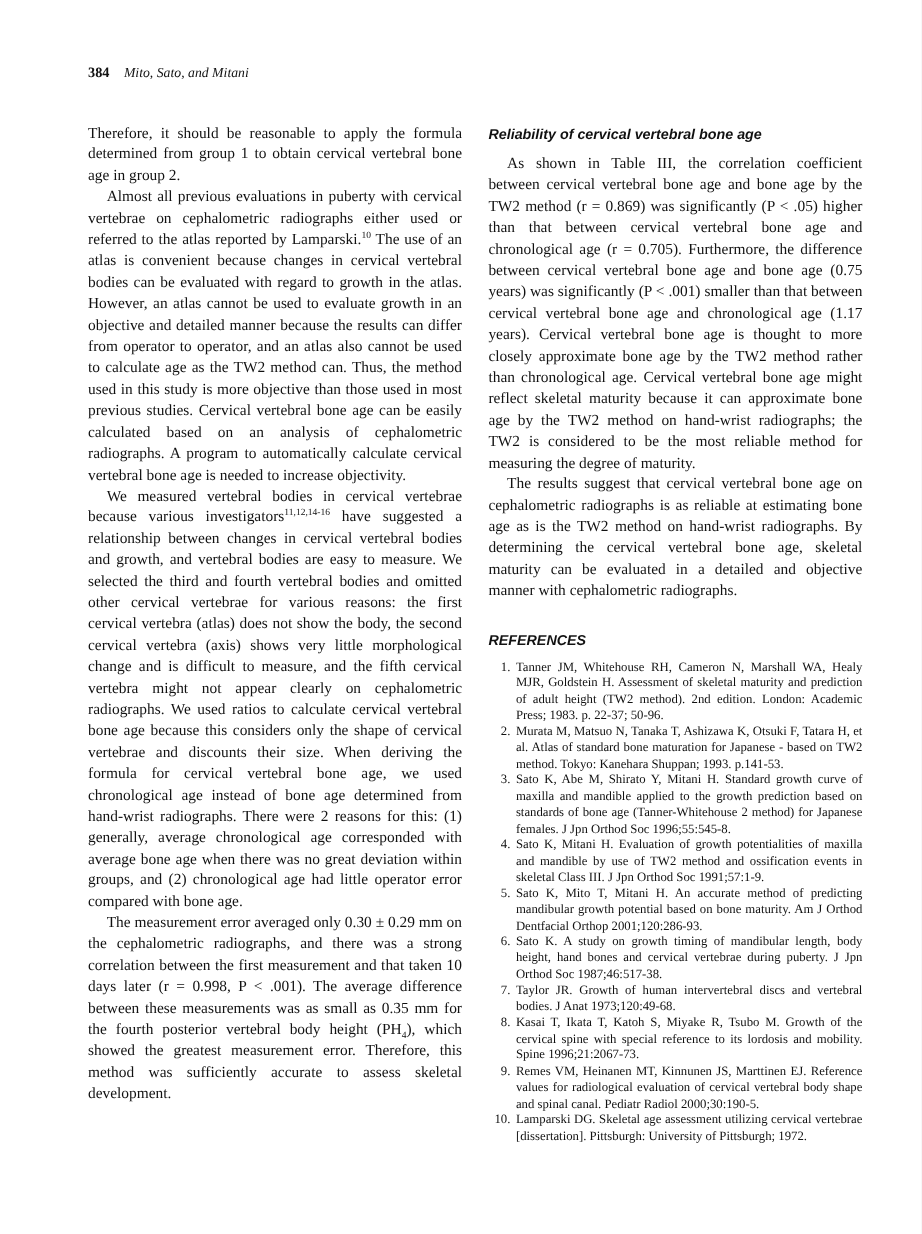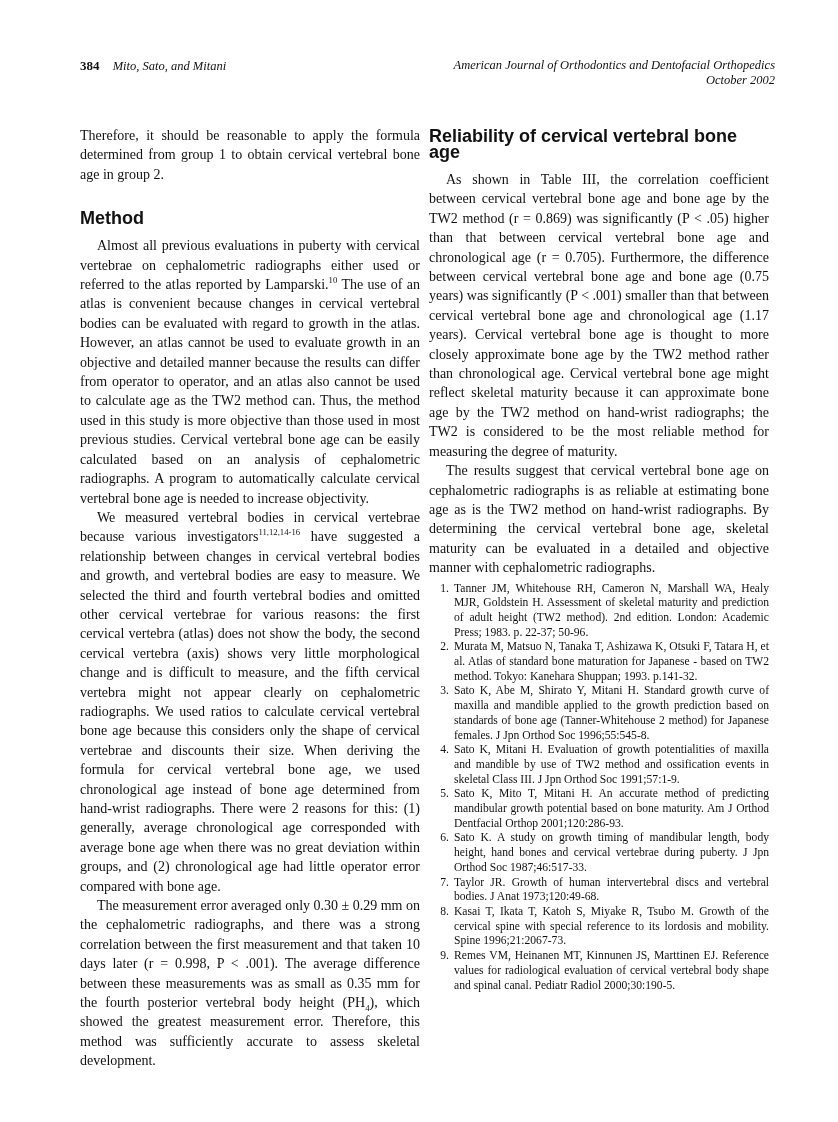--- a/index.html
+++ b/index.html
@@ -23,40 +23,41 @@
     font-size: 12.5px;
     line-height: 15px;
   }
   .header-left { white-space: nowrap; }
   .pageno { font-weight: bold; font-style: normal; font-size: 13px; margin-right: 10px; }
   .authors { font-style: italic; }
   .header-right { text-align: right; font-style: italic; }
   
   .columns {
     display: flex;
-    gap: 9px;
+    gap: 24px;
     margin-top: 38px;
   }
   .col { width: 340px; flex: 0 0 340px; }
   p {
     margin: 0;
     font-size: 14px;
     line-height: 19.4px;
     text-align: justify;
   }
   p.indent { text-indent: 17px; }
   sup { font-size: 0.62em; line-height: 0; vertical-align: super; }
   sub { font-size: 0.62em; line-height: 0; vertical-align: sub; }
   h2 {
     font-family: "Liberation Sans", sans-serif;
-    font-size: 18px;
+    font-size: 13px;
     font-weight: bold;
     margin: 26px 0 10px 0;
     line-height: 16px;
     text-align: left;
+    font-style: italic;
   }
   h2.first { margin-top: 2px; }
   
   .refs {
     margin: 4px 0 0 0;
     padding: 0;
     list-style: none;
     font-size: 11.6px;
     line-height: 14.7px;
   }
@@ -75,80 +76,80 @@
 </head>
 <body>
 
 <div class="page">
 
   <header class="page-header">
     <div class="header-left">
       <span class="pageno">384</span>
       <span class="authors">Mito, Sato, and Mitani</span>
     </div>
-    <div class="header-right">
-      <div>American Journal of Orthodontics and Dentofacial Orthopedics</div>
-      <div>October 2002</div>
-    </div>
   </header>
 
   <div class="columns">
 
     <div class="col">
       <p class="noindent">Therefore, it should be reasonable to apply the formula determined from group 1 to obtain cervical vertebral bone age in group 2.</p>
 
-      <h2>Method</h2>
 
       <p class="indent"><span>Almost all previous evaluations in puberty with cervical vertebrae on cephalometric radiographs either used or referred to the atlas reported by Lamparski.</span><sup>10</sup><span> The use of an atlas is convenient because changes in cervical vertebral bodies can be evaluated with regard to growth in the atlas. However, an atlas cannot be used to evaluate growth in an objective and detailed manner because the results can differ from operator to operator, and an atlas also cannot be used to calculate age as the TW2 method can. Thus, the method used in this study is more objective than those used in most previous studies. Cervical vertebral bone age can be easily calculated based on an analysis of cephalometric radiographs. A program to automatically calculate cervical vertebral bone age is needed to increase objectivity.</span></p>
 
       <p class="indent"><span>We measured vertebral bodies in cervical vertebrae because various investigators</span><sup>11,12,14-16</sup><span> have suggested a relationship between changes in cervical vertebral bodies and growth, and vertebral bodies are easy to measure. We selected the third and fourth vertebral bodies and omitted other cervical vertebrae for various reasons: the first cervical vertebra (atlas) does not show the body, the second cervical vertebra (axis) shows very little morphological change and is difficult to measure, and the fifth cervical vertebra might not appear clearly on cephalometric radiographs. We used ratios to calculate cervical vertebral bone age because this considers only the shape of cervical vertebrae and discounts their size. When deriving the formula for cervical vertebral bone age, we used chronological age instead of bone age determined from hand-wrist radiographs. There were 2 reasons for this: (1) generally, average chronological age corresponded with average bone age when there was no great deviation within groups, and (2) chronological age had little operator error compared with bone age.</span></p>
 
       <p class="indent"><span>The measurement error averaged only 0.30 ± 0.29 mm on the cephalometric radiographs, and there was a strong correlation between the first measurement and that taken 10 days later (r = 0.998, P &lt; .001). The average difference between these measurements was as small as 0.35 mm for the fourth posterior vertebral body height (PH</span><sub>4</sub><span>), which showed the greatest measurement error. Therefore, this method was sufficiently accurate to assess skeletal development.</span></p>
     </div>
 
     <div class="col">
       <h2 class="first">Reliability of cervical vertebral bone age</h2>
       <p class="indent">As shown in Table III, the correlation coefficient between cervical vertebral bone age and bone age by the TW2 method (r = 0.869) was significantly (P &lt; .05) higher than that between cervical vertebral bone age and chronological age (r = 0.705). Furthermore, the difference between cervical vertebral bone age and bone age (0.75 years) was significantly (P &lt; .001) smaller than that between cervical vertebral bone age and chronological age (1.17 years). Cervical vertebral bone age is thought to more closely approximate bone age by the TW2 method rather than chronological age. Cervical vertebral bone age might reflect skeletal maturity because it can approximate bone age by the TW2 method on hand-wrist radiographs; the TW2 is considered to be the most reliable method for measuring the degree of maturity.</p>
 
       <p class="indent">The results suggest that cervical vertebral bone age on cephalometric radiographs is as reliable at estimating bone age as is the TW2 method on hand-wrist radiographs. By determining the cervical vertebral bone age, skeletal maturity can be evaluated in a detailed and objective manner with cephalometric radiographs.</p>
 
+      <h2>REFERENCES</h2>
       <ol class="refs">
         <li>
             <span class="refnum">1.</span>
             <span class="reftext">Tanner JM, Whitehouse RH, Cameron N, Marshall WA, Healy MJR, Goldstein H. Assessment of skeletal maturity and prediction of adult height (TW2 method). 2nd edition. London: Academic Press; 1983. p. 22-37; 50-96.</span>
           </li>
         <li>
             <span class="refnum">2.</span>
-            <span class="reftext">Murata M, Matsuo N, Tanaka T, Ashizawa K, Otsuki F, Tatara H, et al. Atlas of standard bone maturation for Japanese - based on TW2 method. Tokyo: Kanehara Shuppan; 1993. p.141-32.</span>
+            <span class="reftext">Murata M, Matsuo N, Tanaka T, Ashizawa K, Otsuki F, Tatara H, et al. Atlas of standard bone maturation for Japanese - based on TW2 method. Tokyo: Kanehara Shuppan; 1993. p.141-53.</span>
           </li>
         <li>
             <span class="refnum">3.</span>
             <span class="reftext">Sato K, Abe M, Shirato Y, Mitani H. Standard growth curve of maxilla and mandible applied to the growth prediction based on standards of bone age (Tanner-Whitehouse 2 method) for Japanese females. J Jpn Orthod Soc 1996;55:545-8.</span>
           </li>
         <li>
             <span class="refnum">4.</span>
             <span class="reftext">Sato K, Mitani H. Evaluation of growth potentialities of maxilla and mandible by use of TW2 method and ossification events in skeletal Class III. J Jpn Orthod Soc 1991;57:1-9.</span>
           </li>
         <li>
             <span class="refnum">5.</span>
             <span class="reftext">Sato K, Mito T, Mitani H. An accurate method of predicting mandibular growth potential based on bone maturity. Am J Orthod Dentfacial Orthop 2001;120:286-93.</span>
           </li>
         <li>
             <span class="refnum">6.</span>
-            <span class="reftext">Sato K. A study on growth timing of mandibular length, body height, hand bones and cervical vertebrae during puberty. J Jpn Orthod Soc 1987;46:517-33.</span>
+            <span class="reftext">Sato K. A study on growth timing of mandibular length, body height, hand bones and cervical vertebrae during puberty. J Jpn Orthod Soc 1987;46:517-38.</span>
           </li>
         <li>
             <span class="refnum">7.</span>
             <span class="reftext">Taylor JR. Growth of human intervertebral discs and vertebral bodies. J Anat 1973;120:49-68.</span>
           </li>
         <li>
             <span class="refnum">8.</span>
             <span class="reftext">Kasai T, Ikata T, Katoh S, Miyake R, Tsubo M. Growth of the cervical spine with special reference to its lordosis and mobility. Spine 1996;21:2067-73.</span>
           </li>
         <li>
             <span class="refnum">9.</span>
             <span class="reftext">Remes VM, Heinanen MT, Kinnunen JS, Marttinen EJ. Reference values for radiological evaluation of cervical vertebral body shape and spinal canal. Pediatr Radiol 2000;30:190-5.</span>
           </li>
+        <li>
+            <span class="refnum">10.</span>
+            <span class="reftext">Lamparski DG. Skeletal age assessment utilizing cervical vertebrae [dissertation]. Pittsburgh: University of Pittsburgh; 1972.</span>
+          </li>
       </ol>
     </div>
 
   </div>
 </div>
 
 </body></html>

